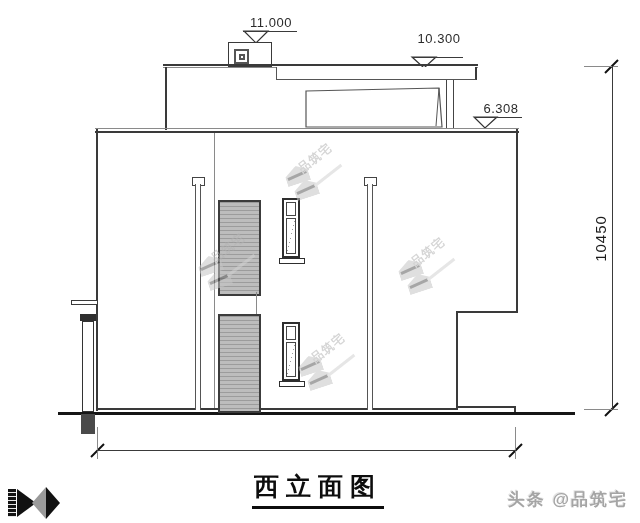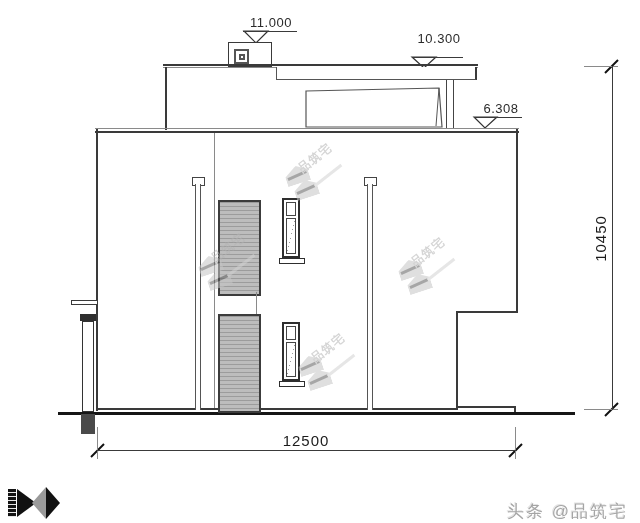--- a/index.html
+++ b/index.html
@@ -35,21 +35,21 @@
   .wm .s i{position:absolute;left:8%;top:42%;width:84%;height:3px;background:#5f5f5f;transform:rotate(-6deg);display:block;}
   .wm .s1{left:2px;top:22px;}
   .wm .s2{left:11px;top:36px;}
   .wm .wm-t{position:absolute;left:22px;top:16px;transform:rotate(-38deg);transform-origin:left bottom;
             color:#b3b3b3;font-size:12px;font-weight:bold;letter-spacing:1px;white-space:nowrap;}
   .wm .wm-sub{position:absolute;left:28px;top:30px;width:34px;height:3px;background:#d2d2d2;transform:rotate(-38deg);}
   
   .title{position:absolute;left:252px;top:470px;width:132px;text-align:center;font-size:25px;font-weight:600;
          letter-spacing:7px;color:#0d0d0d;border-bottom:3px solid #0d0d0d;padding-bottom:3px;}
   
-  .credit{position:absolute;right:12px;bottom:0;font-size:17px;font-weight:normal;color:#a5a5a5;
+  .credit{position:absolute;right:12px;bottom:12px;font-size:17px;font-weight:bold;color:#a5a5a5;
           text-shadow:1px 1px 0 #fff,-1px -1px 0 #e4e4e4;letter-spacing:2px;}
   
   .logo{position:absolute;left:8px;top:487px;width:52px;height:32px;}
   .logo .strip{position:absolute;left:0;top:2px;width:8px;height:28px;background:#141414;
        background-image:repeating-linear-gradient(180deg,#141414 0 3px,#e8e8e8 3px 4px);}
   .logo .tri{position:absolute;left:9px;top:2px;width:19px;height:28px;background:#111;
        clip-path:polygon(0 0,100% 50%,0 100%);}
   .logo .dia-l{position:absolute;left:24px;top:0;width:28px;height:32px;background:#9a9a9a;
        clip-path:polygon(50% 0,50% 100%,0 50%);}
   .logo .dia-r{position:absolute;left:24px;top:0;width:28px;height:32px;background:#111;
@@ -131,21 +131,20 @@
 
   <div class="win" style="left:282px;top:322px;width:18px;height:59px;">
     <div class="pane-top"></div>
     <div class="pane-bot"></div>
   </div>
   <div class="sill" style="left:279px;top:381px;width:24px;"></div>
 
   <div class="ln thin" style="left:97px;top:427px;width:1px;height:32px;"></div>
   <div class="ln thin" style="left:515px;top:427px;width:1px;height:32px;"></div>
   <div class="ln" style="left:97px;top:450px;width:419px;height:1px;"></div>
-  <div class="dim-label" style="left:256px;top:432px;width:100px;">12500</div>
 
   <div class="ln thin" style="left:584px;top:66px;width:34px;height:1px;"></div>
   <div class="ln thin" style="left:584px;top:409px;width:34px;height:1px;"></div>
   <div class="ln" style="left:612px;top:66px;width:1px;height:344px;"></div>
   <div class="dim-label rot90" style="left:560px;top:230px;width:80px;">10450</div>
 
   <div class="wm" style="left:283px;top:144px;">
     <span class="s s1">
         <i></i>
       </span>
@@ -179,20 +178,21 @@
     <span class="s s1">
         <i></i>
       </span>
     <span class="s s2">
         <i></i>
       </span>
     <span class="wm-t">品筑宅</span>
     <span class="wm-sub"></span>
   </div>
 
+  <div class="title">西立面图</div>
 
   <div class="credit">头条 @品筑宅</div>
 
   <div class="logo">
     <span class="strip"></span>
     <span class="tri"></span>
     <span class="dia-l"></span>
     <span class="dia-r"></span>
   </div>
 

